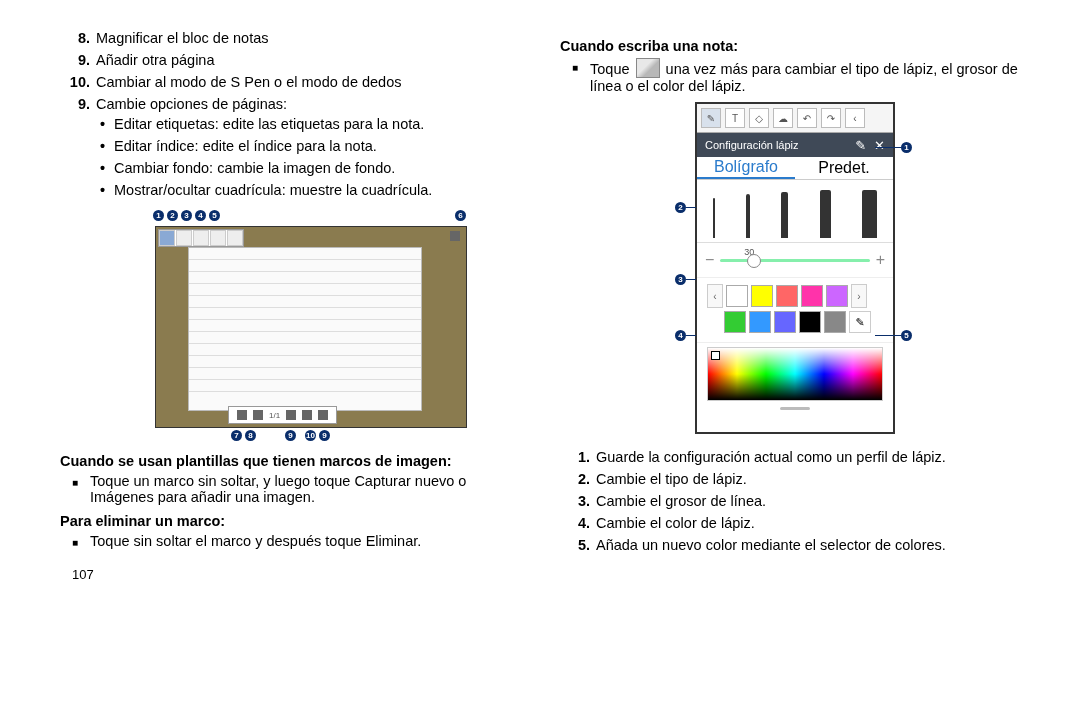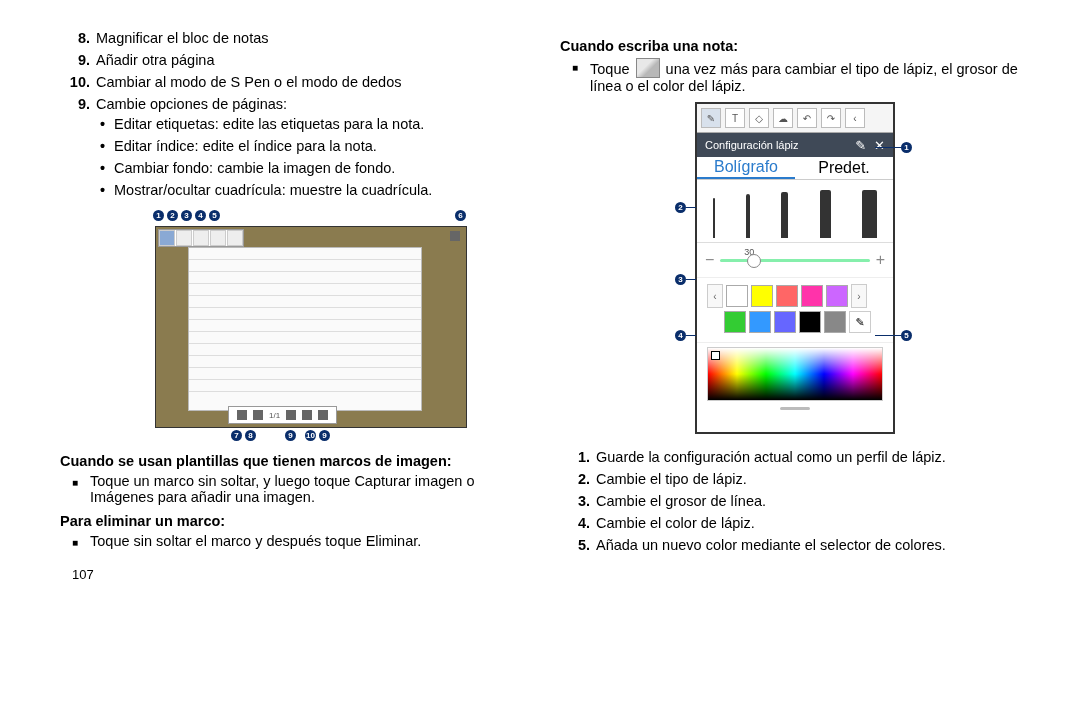--- a/index.html
+++ b/index.html
@@ -243,21 +243,21 @@
       <div class="callout" style="left:106px; top:222px">7</div>
       <div class="callout" style="left:120px; top:222px">8</div>
       <div class="callout" style="left:160px; top:222px">9</div>
       <div class="callout" style="left:180px; top:222px">10</div>
       <div class="callout" style="left:194px; top:222px">9</div>
     </div>
 
     <div class="section-title">Cuando se usan plantillas que tienen marcos de imagen:</div>
     <ul class="square-list">
       <li>
-        <span>Toque un marco sin soltar, y luego toque </span><span class="bold">Capturar imagen</span><span> o </span><span class="bold">Imágenes</span><span> para añadir una imagen.</span>
+        <span>Toque un marco sin soltar, y luego toque </span><span class="bold">Capturar nuevo</span><span> o </span><span class="bold">Imágenes</span><span> para añadir una imagen.</span>
       </li>
     </ul>
 
     <div class="section-title">Para eliminar un marco:</div>
     <ul class="square-list">
       <li>
         <span>Toque sin soltar el marco y después toque </span><span class="bold">Eliminar</span><span>.</span>
       </li>
     </ul>
 

